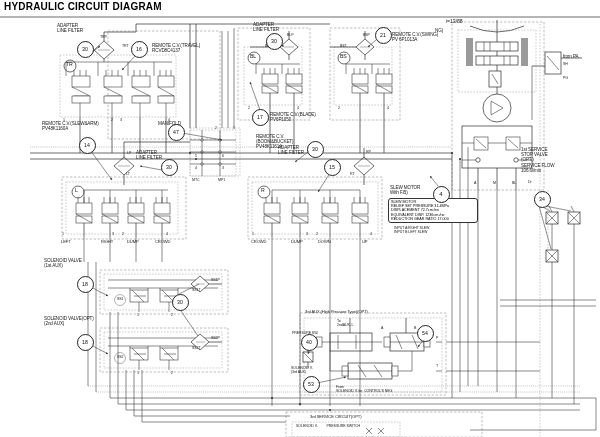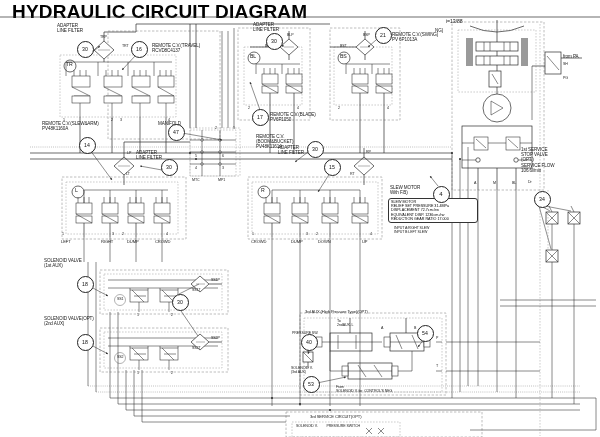--- a/index.html
+++ b/index.html
@@ -1,18 +1,18 @@
 <!DOCTYPE html>
 <html><head>
 <meta charset="utf-8">
 <style>
   html,body{margin:0;padding:0;background:#ffffff;}
   body{width:600px;height:437px;position:relative;overflow:hidden;
        font-family:"Liberation Sans", sans-serif;color:#000;}
-  #page-title{position:absolute;left:12px;top:1px;font-size:19px;font-weight:bold;
+  #page-title{position:absolute;left:4px;top:1px;font-size:10px;font-weight:bold;
               letter-spacing:0.2px;}
   #canvas{position:absolute;left:0;top:0;width:600px;height:437px;}
   .lbl{position:absolute;font-family:"Liberation Sans",sans-serif;font-size:4.6px;
        line-height:5.2px;color:#1a1a1a;white-space:pre;letter-spacing:-0.1px;}
   .lbl.s5{font-size:5.2px;line-height:5.8px;}
   .lbl.s4{font-size:4.1px;line-height:4.6px;}
   .lbl.s35{font-size:3.6px;line-height:4.1px;}
   .bal{position:absolute;border:0.8px solid #222;border-radius:50%;
        background:#fff;display:flex;align-items:center;justify-content:center;
        font-size:6px;color:#111;font-family:"Liberation Sans",sans-serif;}

